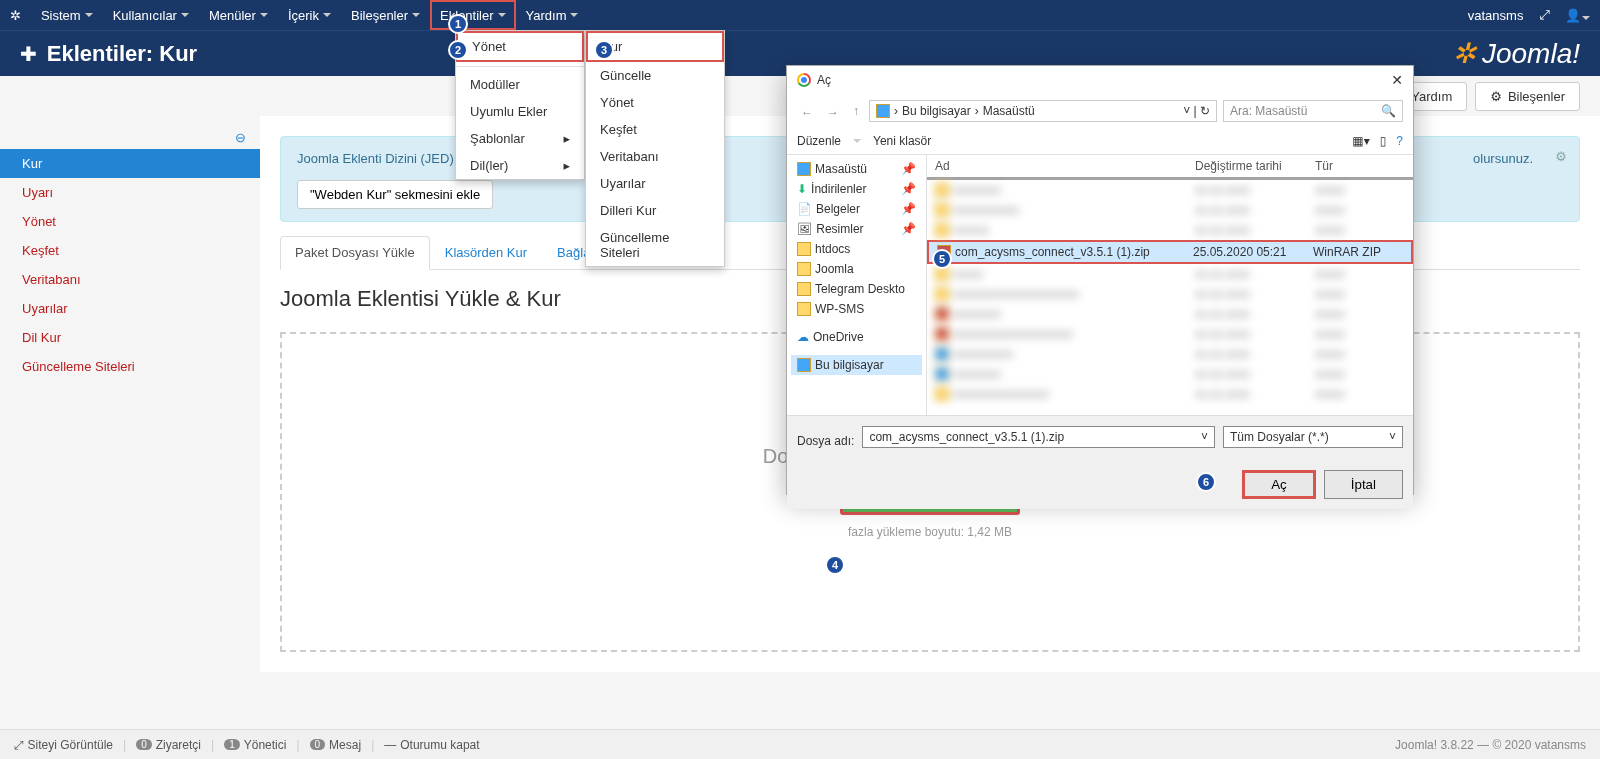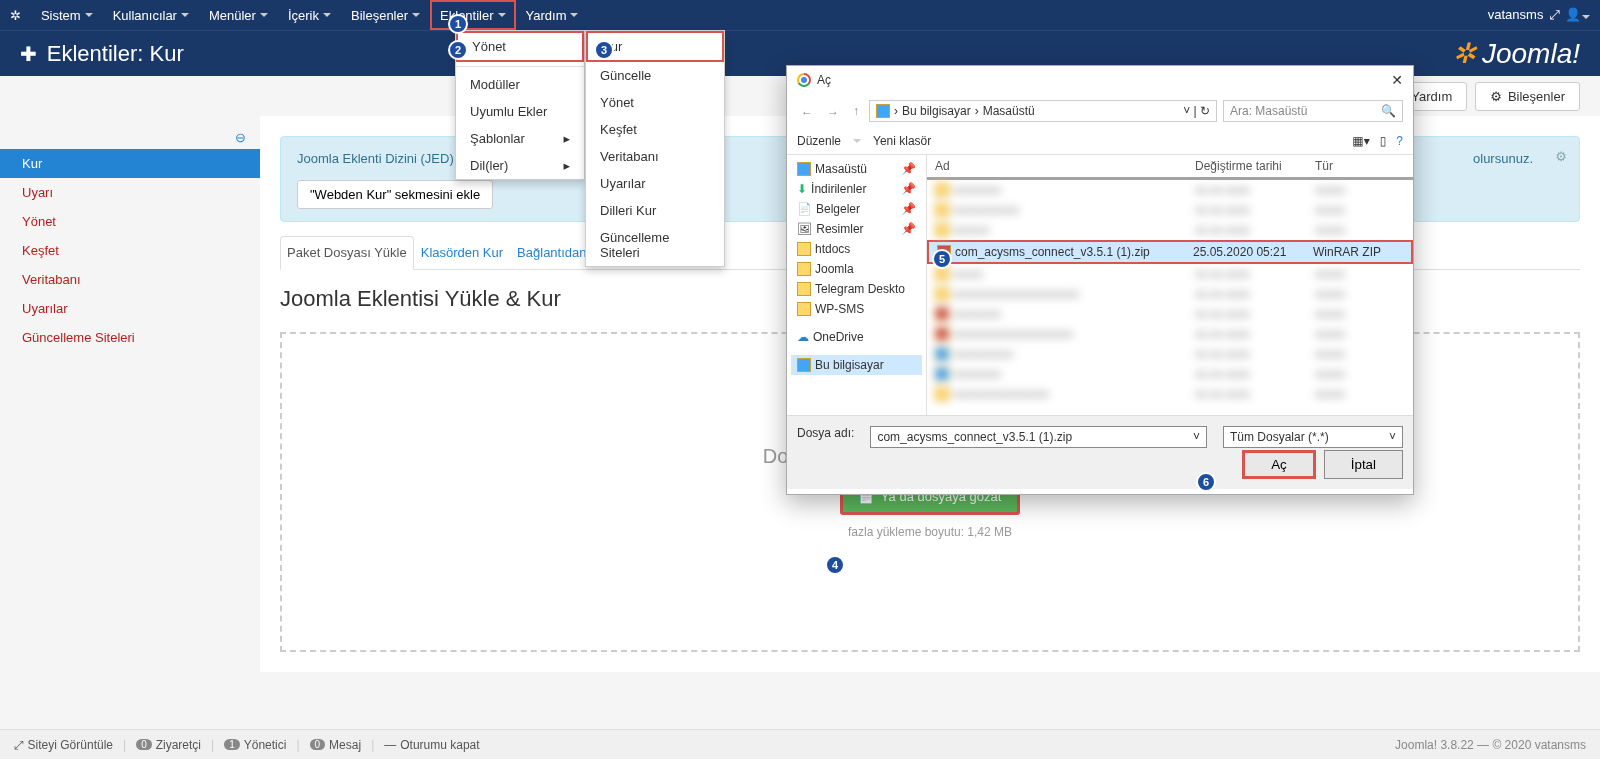--- a/index.html
+++ b/index.html
@@ -1,24 +1,24 @@
 <!DOCTYPE html>
 <html><head>
 <meta charset="utf-8">
 <style>
 *{margin:0;padding:0;box-sizing:border-box;font-family:-apple-system,Helvetica,Arial,sans-serif}
 body{background:#f5f5f5;font-size:13px;color:#333;width:1600px;height:759px;overflow:hidden;position:relative}
 .topnav{background:#1a3867;color:#fff;height:30px;display:flex;align-items:center;padding:0 10px;font-size:13px}
 .topnav-item{padding:0 10px;cursor:pointer;display:flex;align-items:center;gap:4px;height:30px}
 .topnav-item.active{border:2px solid #d9534f;padding:0 8px}
-.topnav-right{margin-left:auto;display:flex;gap:6px}
+.topnav-right{margin-left:auto;display:flex;align-items:center;gap:16px}
 .caret{display:inline-block;width:0;height:0;border-left:4px solid transparent;border-right:4px solid transparent;border-top:4px solid #ccc}
 .header{background:#1a3867;color:#fff;height:46px;display:flex;align-items:center;padding:0 20px;border-top:1px solid #2a4877}
 .header-icon{font-size:20px;margin-right:10px}
-.header-title{font-size:22px;font-weight:400}
+.header-title{font-size:22px;font-weight:700}
 .joomla-logo{margin-left:auto;font-size:28px;font-style:italic;display:flex;align-items:center;gap:6px}
 .submenu1{position:absolute;left:455px;top:30px;background:#fff;border:1px solid #ccc;box-shadow:0 4px 8px rgba(0,0,0,0.2);z-index:100;width:130px}
 .submenu1-item{padding:6px 14px;cursor:pointer;font-size:13px;color:#333}
 .submenu1-item.first{border:2px solid #d9534f}
 .submenu2{position:absolute;left:585px;top:30px;background:#fff;border:1px solid #ccc;box-shadow:0 4px 8px rgba(0,0,0,0.2);z-index:100;width:140px}
 .submenu2-item{padding:6px 14px;cursor:pointer;font-size:13px;color:#333}
 .submenu2-item.first{border:2px solid #d9534f}
 .divider{height:1px;background:#e0e0e0;margin:4px 0}
 .toolbar{background:#f5f5f5;height:40px;display:flex;align-items:center;justify-content:flex-end;padding:0 20px;gap:8px}
 .toolbar-btn{background:#fff;border:1px solid #ccc;padding:6px 14px;border-radius:3px;cursor:pointer;display:flex;align-items:center;gap:6px;font-size:13px}
@@ -26,21 +26,21 @@
 .sidebar{width:260px;background:#f5f5f5;padding:10px 0}
 .sidebar-collapse{text-align:right;padding:4px 14px;color:#2384d3;cursor:pointer}
 .sidebar-item{padding:7px 22px;cursor:pointer;font-size:13px;color:#b91c1c}
 .sidebar-item.active{background:#2384d3;color:#fff}
 .content{flex:1;padding:20px;background:#fff}
 .alert{background:#d9edf7;border:1px solid #bce8f1;color:#31708f;padding:12px 16px;border-radius:4px;margin-bottom:14px;position:relative}
 .alert-text{line-height:1.6}
 .alert-btn{margin-top:10px;background:#fff;border:1px solid #ccc;padding:6px 12px;border-radius:3px;cursor:pointer;font-size:13px}
 .alert-gear{position:absolute;right:12px;top:12px;color:#8aa}
 .tabs{display:flex;border-bottom:1px solid #ddd;margin-bottom:16px}
-.tab{padding:8px 6px;cursor:pointer;font-size:13px;color:#2384d3;border:1px solid transparent}
+.tab{padding:8px 14px;cursor:pointer;font-size:13px;color:#2384d3;border:1px solid transparent}
 .tab.active{border:1px solid #ddd;border-bottom-color:#fff;border-radius:4px 4px 0 0;color:#555;margin-bottom:-1px}
 .section-title{font-size:22px;font-weight:300;color:#333;margin:8px 0 20px 0}
 .drop-area{border:2px dashed #ccc;padding:40px;text-align:center;min-height:320px;display:flex;flex-direction:column;align-items:center;justify-content:center;gap:10px}
 .drop-text{color:#999;font-size:20px}
 .browse-btn{background:#5cb85c;color:#fff;border:3px solid #d9534f;padding:8px 16px;border-radius:3px;cursor:pointer;display:flex;align-items:center;gap:6px;font-size:13px}
 .max-text{color:#999;font-size:12px}
 .callout{position:absolute;background:#1e4ea0;color:#fff;border-radius:50%;width:20px;height:20px;display:flex;align-items:center;justify-content:center;z-index:400;font-size:11px;border:2px solid #fff;font-weight:bold}
 .c1{left:448px;top:14px}
 .c2{left:448px;top:40px}
 .c3{left:594px;top:40px}
@@ -64,21 +64,21 @@
 .fd-list{flex:1;overflow:auto;position:relative}
 .fd-list-head{display:flex;border-bottom:3px solid #a3a3a3;padding:4px 8px;color:#555}
 .fd-col-name{flex:1}
 .fd-col-date{width:120px}
 .fd-col-type{width:90px}
 .fd-row{display:flex;padding:3px 8px;cursor:pointer;align-items:center}
 .fd-row.sel{background:#cde8ff;border:2px solid #d9534f}
 .fd-filename{flex:1;display:flex;align-items:center;gap:4px}
 .fd-blur{filter:blur(4px);color:#888}
 .fd-bottom{padding:10px;background:#f0f0f0;border-top:1px solid #ddd}
-.fd-fn-row{display:flex;align-items:flex-start;gap:16px;margin-bottom:2px}
+.fd-fn-row{display:flex;align-items:flex-end;gap:8px;margin-bottom:22px}
 .fd-fn-label{white-space:nowrap}
 .fd-fn-input{flex:1;border:1px solid #888;padding:3px 6px;background:#fff}
 .fd-fn-filter{border:1px solid #888;padding:3px 6px;width:180px;background:#fff;display:flex;align-items:center;justify-content:space-between}
 .fd-btn-row{display:flex;justify-content:flex-end;gap:8px}
 .fd-btn{border:1px solid #888;padding:4px 26px;background:#e8e8e8;cursor:pointer}
 .fd-btn.primary{border:3px solid #d9534f;background:#e8e8e8}
 .statusbar{position:absolute;bottom:0;left:0;right:0;height:30px;background:#f0f0f0;border-top:1px solid #ddd;display:flex;align-items:center;padding:0 14px;gap:10px;font-size:12px}
 .sb-item{display:flex;align-items:center;gap:4px;color:#555;cursor:pointer}
 .badge{background:#888;color:#fff;border-radius:8px;padding:0 5px;font-size:10px}
 .sb-right{margin-left:auto;color:#888}
@@ -151,20 +151,21 @@
 
 <div class="main-area">
   <div class="sidebar">
     <div class="sidebar-collapse">⊖</div>
     <div class="sidebar-item active">Kur</div>
     <div class="sidebar-item">Uyarı</div>
     <div class="sidebar-item">Yönet</div>
     <div class="sidebar-item">Keşfet</div>
     <div class="sidebar-item">Veritabanı</div>
     <div class="sidebar-item">Uyarılar</div>
+    <div class="sidebar-item">Dil Kur</div>
     <div class="sidebar-item">Güncelleme Siteleri</div>
   </div>
 
   <div class="content">
     <div class="alert">
       <div class="alert-text"><span>Joomla Eklenti Dizini (JED)</span> ... <span>aki "Webden</span> ... <span style="float:right;margin-right:30px">olursunuz.</span></div>
       <button class="alert-btn">"Webden Kur" sekmesini ekle</button>
       <span class="alert-gear">⚙</span>
     </div>
 

